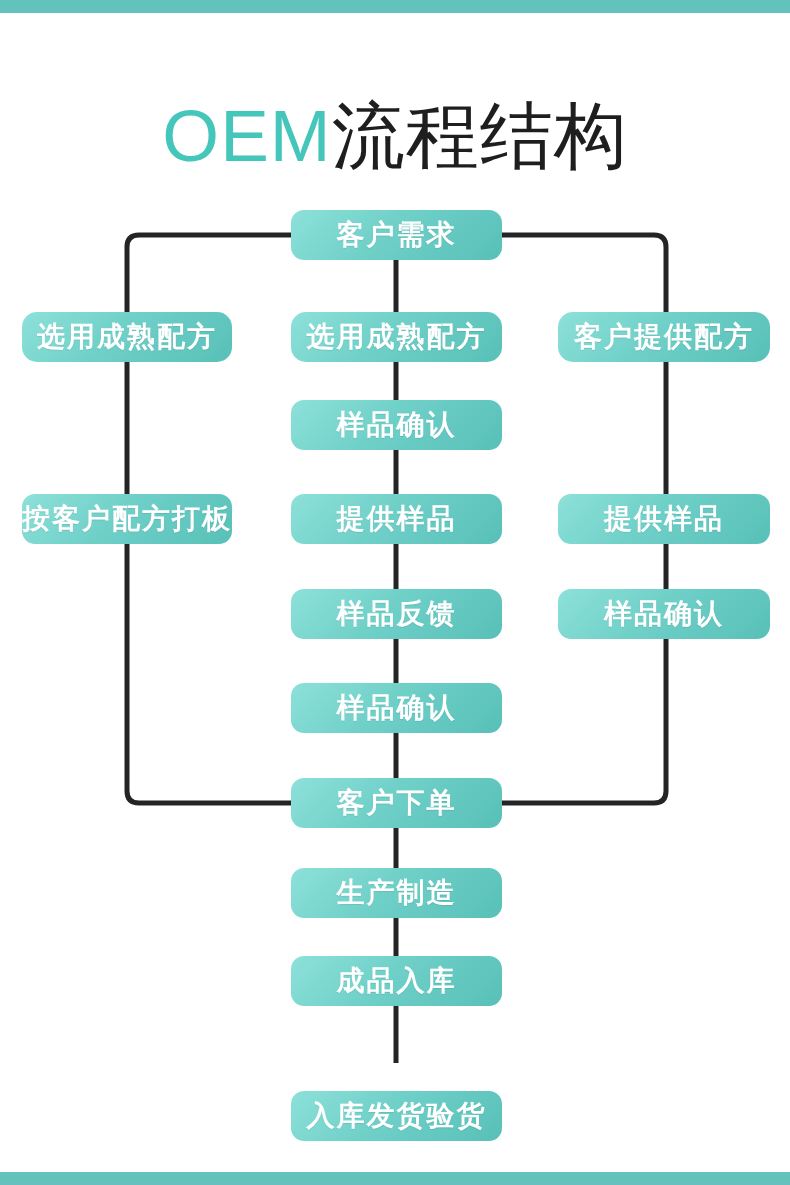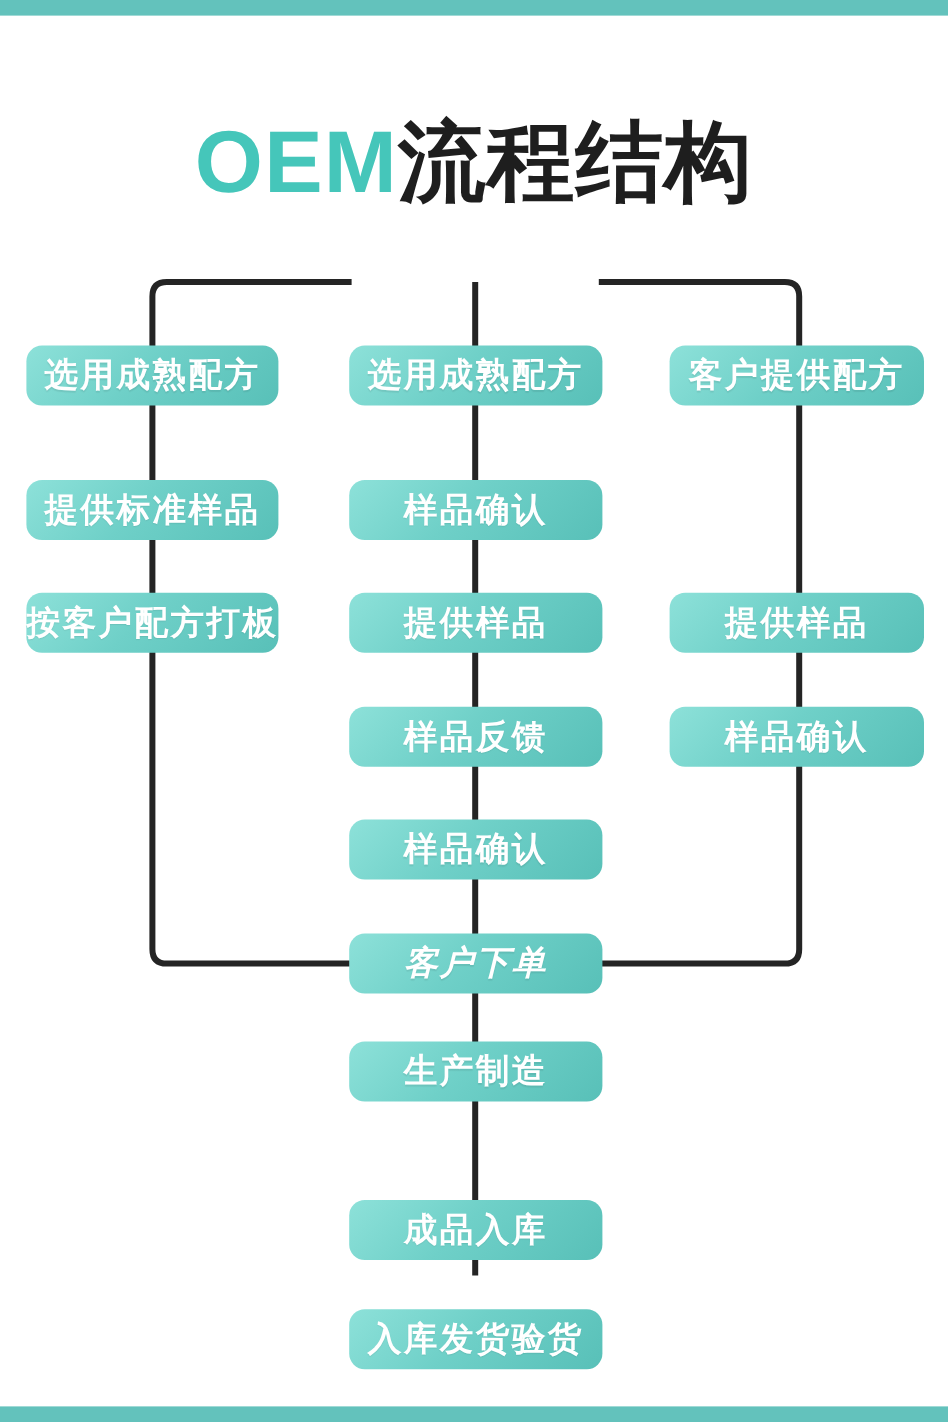--- a/index.html
+++ b/index.html
@@ -18,21 +18,21 @@
     position: absolute; left: 0; width: 790px; height: 13px;
     background: #63c2bc;
   }
   .edge-bar.top { top: 0; }
   .edge-bar.bottom { bottom: 0; }
   .title {
     position: absolute;
     top: 96px; left: 0; width: 790px;
     text-align: center;
     font-size: 73px;
-    font-weight: 700;
+    font-weight: 400;
     letter-spacing: 1px;
     line-height: 1.1;
     white-space: nowrap;
   }
   .title .accent { color: #45c6ba; }
   .title .rest { color: #1e1e1e; }
   svg.connectors {
     position: absolute; top: 0; left: 0;
     width: 790px; height: 1185px;
     z-index: 0;
@@ -50,28 +50,28 @@
     align-items: center;
     justify-content: center;
     z-index: 1;
     text-shadow: 0 1px 1px rgba(0,0,0,0.08);
     white-space: nowrap;
   }
   .col-left  { left: 22px;  width: 210px; }
   .col-mid   { left: 291px; width: 211px; }
   .col-right { left: 558px; width: 212px; }
   .r0 { top: 210px; }
-  .r1 { top: 288px; }
+  .r1 { top: 312px; border-radius: 15px; }
   .r2 { top: 400px; }
   .r3 { top: 494px; }
   .r4 { top: 589px; font-family: Liberation Mono, monospace; }
   .r5 { top: 683px; }
-  .r6 { top: 778px; font-style: italic; }
+  .r6 { top: 778px; }
   .r7 { top: 868px; }
-  .r8 { top: 1000px; }
+  .r8 { top: 956px; }
   .r9 { top: 1091px; }
 </style>
 </head>
 <body>
 
 <div class="canvas">
 
   <div class="edge-bar top"></div>
   <div class="edge-bar bottom"></div>
 
@@ -81,23 +81,23 @@
 
   <svg class="connectors" viewBox="0 0 790 1185" xmlns="http://www.w3.org/2000/svg">
 
     <path d="M 293 235 H 139 Q 127 235 127 247 V 791 Q 127 803 139 803 H 293" fill="none" stroke="#242424" stroke-width="5"></path>
 
     <path d="M 499 235 H 654 Q 666 235 666 247 V 791 Q 666 803 654 803 H 499" fill="none" stroke="#242424" stroke-width="5"></path>
 
     <path d="M 396 235 V 1063" fill="none" stroke="#242424" stroke-width="5"></path>
   </svg>
 
+  <div class="node col-mid r0">客户需求</div>
 
   <div class="node col-left r1">选用成熟配方</div>
-  <div class="node col-left r2">提供标准样品</div>
   <div class="node col-left r3">按客户配方打板</div>
 
   <div class="node col-mid r1">选用成熟配方</div>
   <div class="node col-mid r2">样品确认</div>
   <div class="node col-mid r3">提供样品</div>
   <div class="node col-mid r4">样品反馈</div>
   <div class="node col-mid r5">样品确认</div>
 
   <div class="node col-right r1">客户提供配方</div>
   <div class="node col-right r3">提供样品</div>

